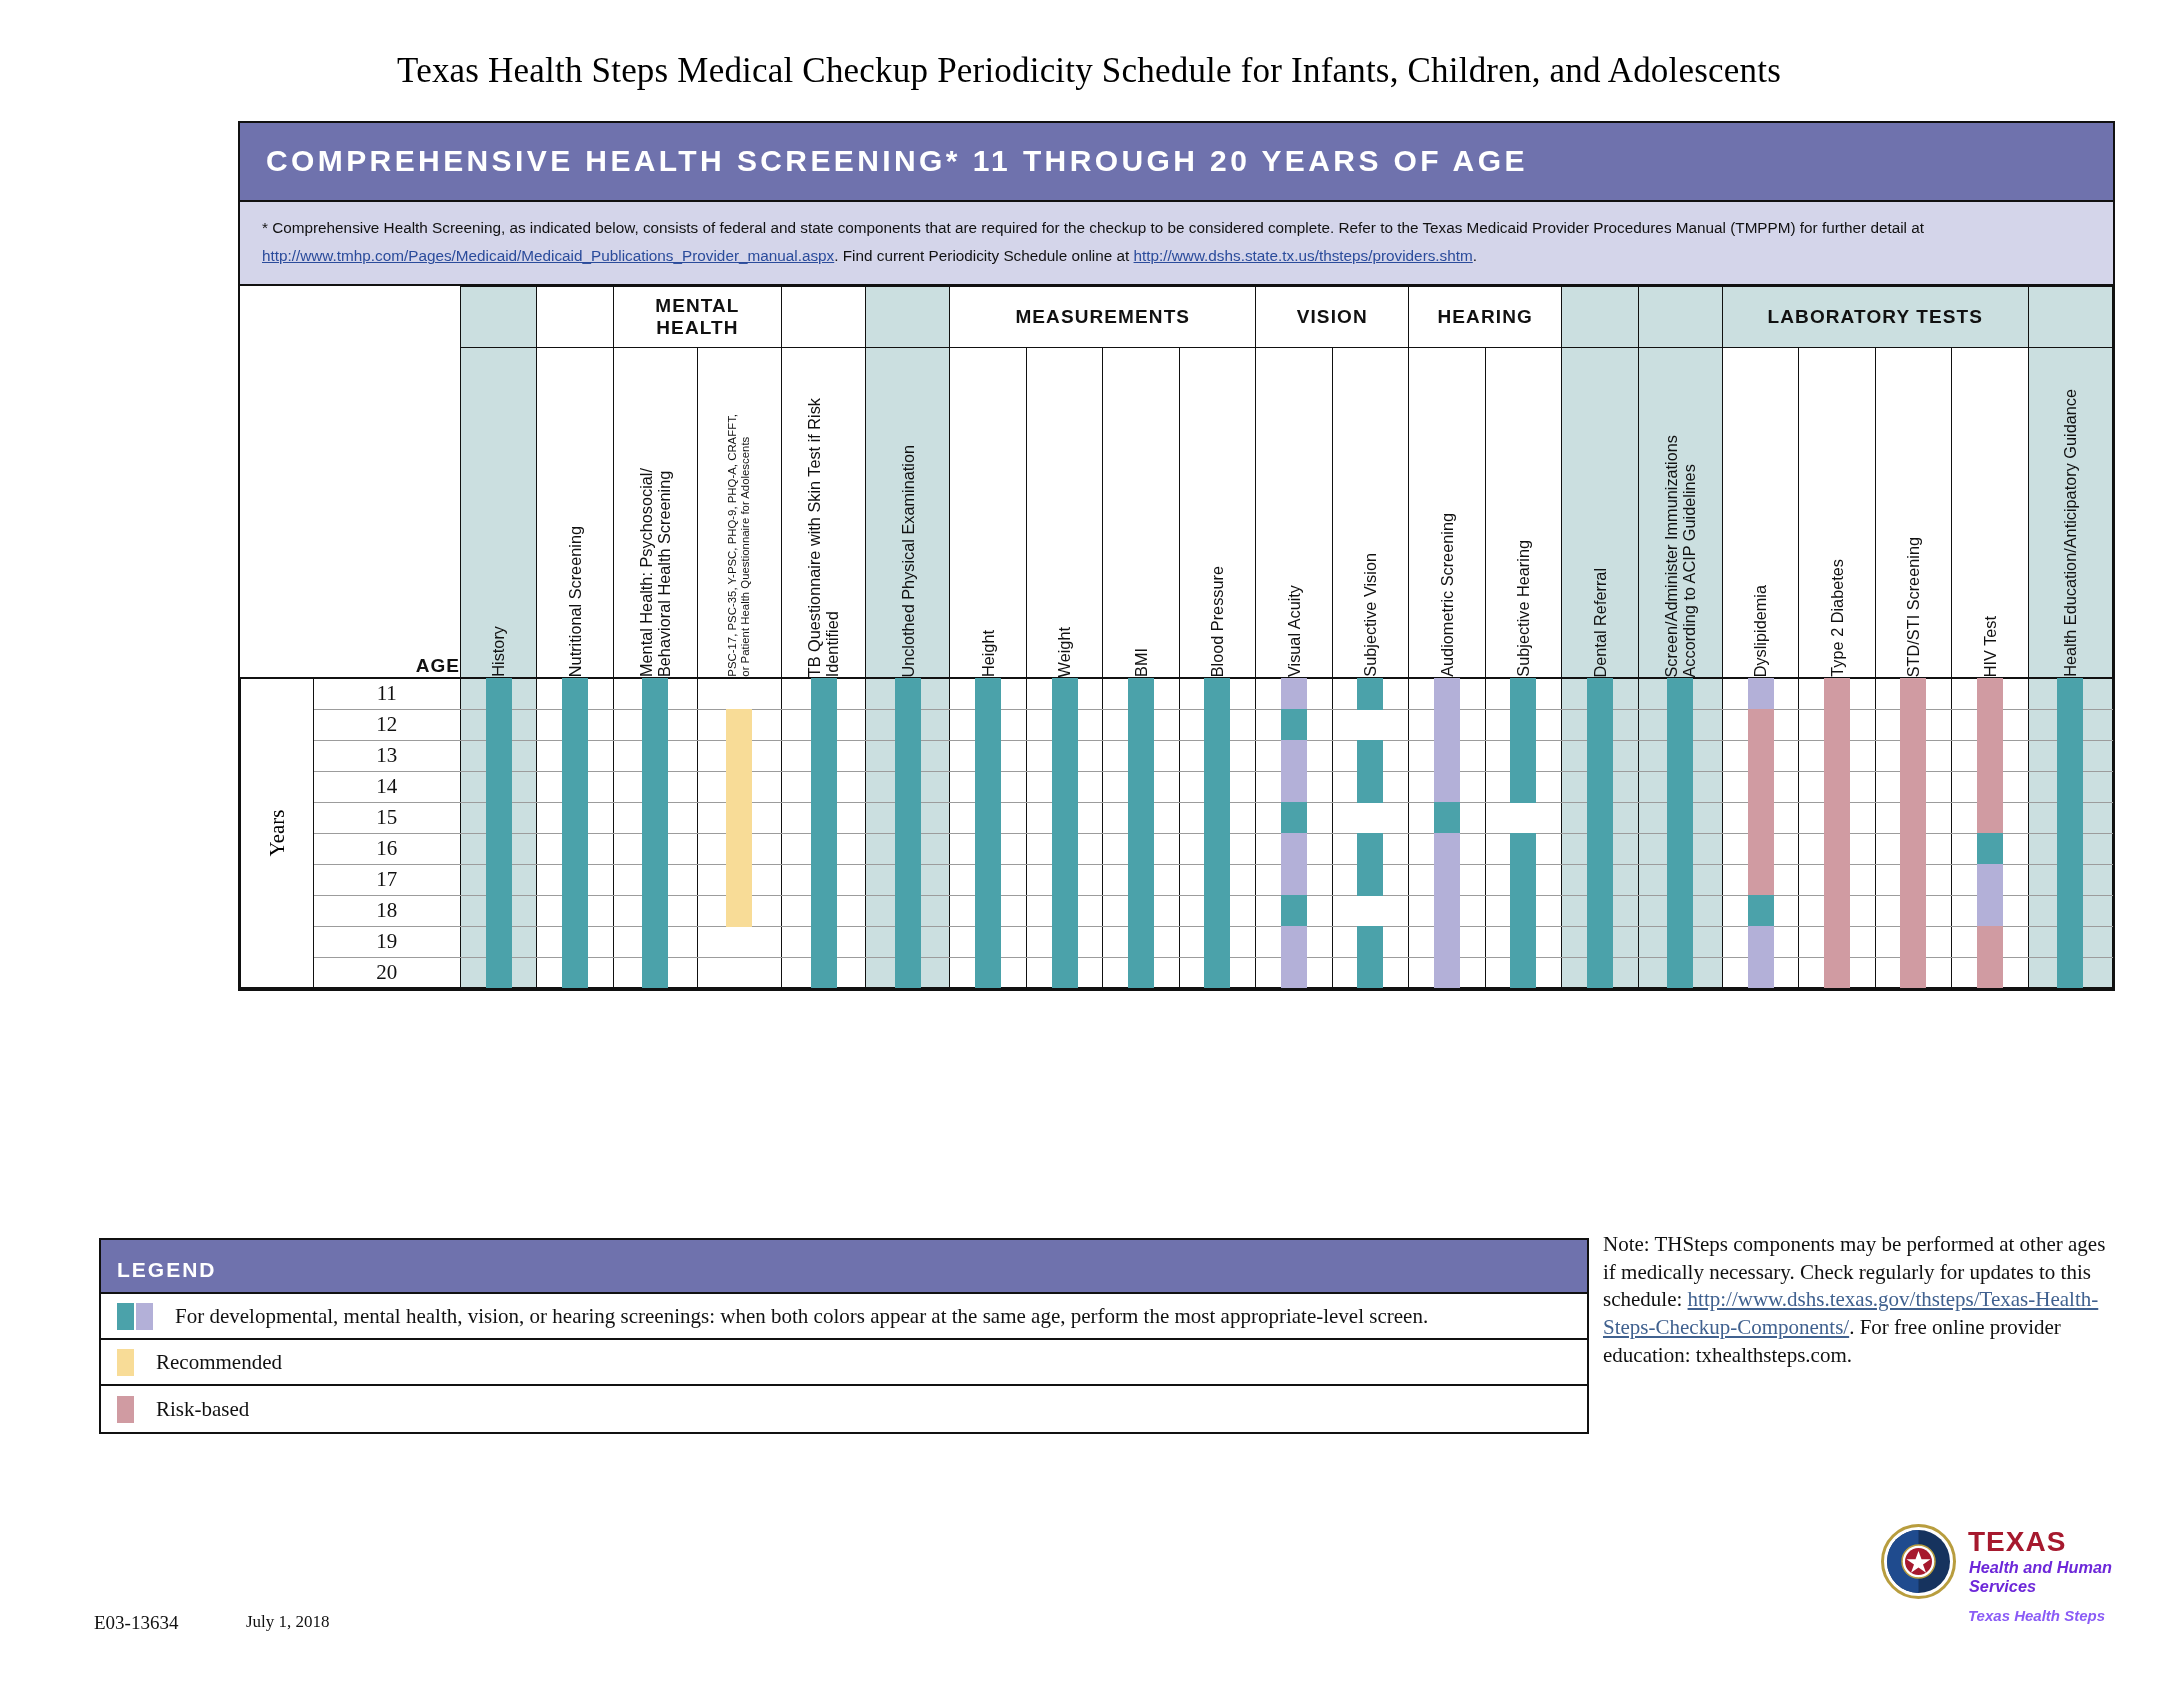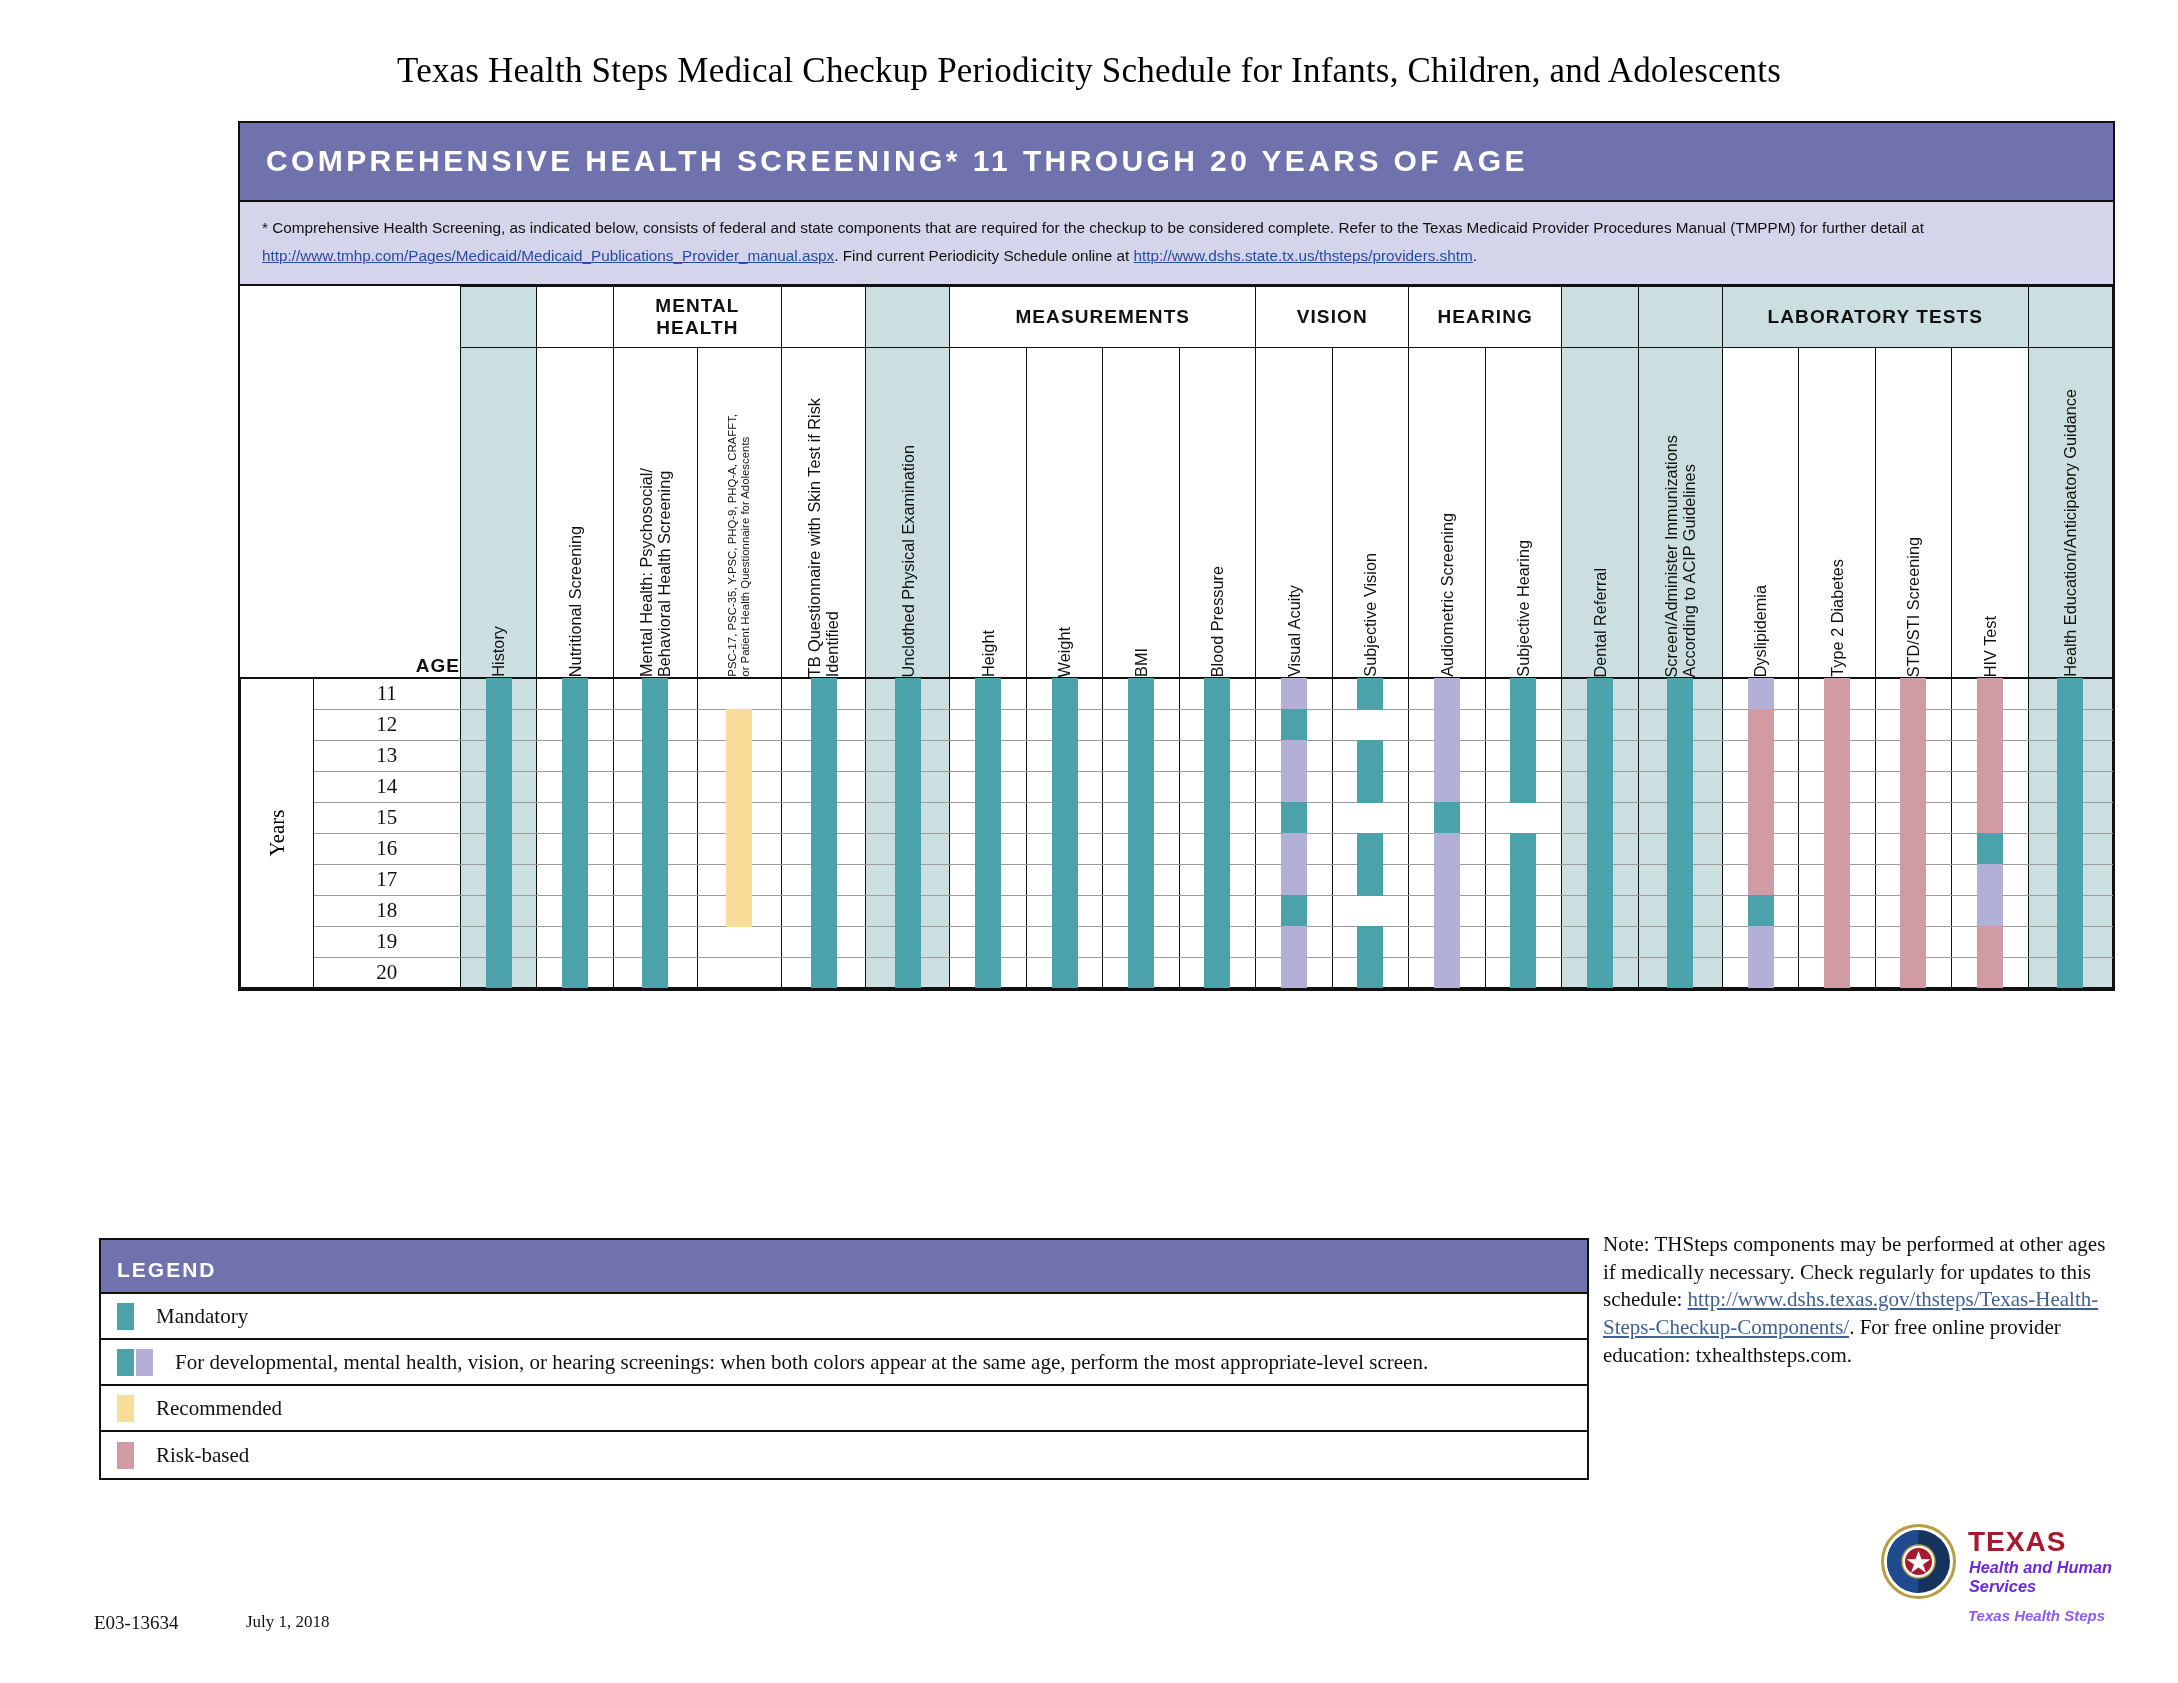--- a/index.html
+++ b/index.html
@@ -1002,24 +1002,20 @@
           </td>
         </tr>
       </tbody>
   </table>
 </div>
 
 <div id="legend">
   <div id="legend-title">LEGEND</div>
   <div id="legend-rows">
       <div class="legend-row">
-        <div class="sw" style="background:#4ba2aa"></div>
-        <div class="legend-text">Mandatory</div>
-      </div>
-      <div class="legend-row">
         <div class="sw-pair">
           <div class="sw" style="background:#4ba2aa"></div>
           <div class="sw" style="background:#b3b0d8"></div>
         </div>
         <div class="legend-text">For developmental, mental health, vision, or hearing screenings: when both colors appear at the same age, perform the most appropriate-level screen.</div>
       </div>
       <div class="legend-row">
         <div class="sw" style="background:#f8dc97"></div>
         <div class="legend-text">Recommended</div>
       </div>

